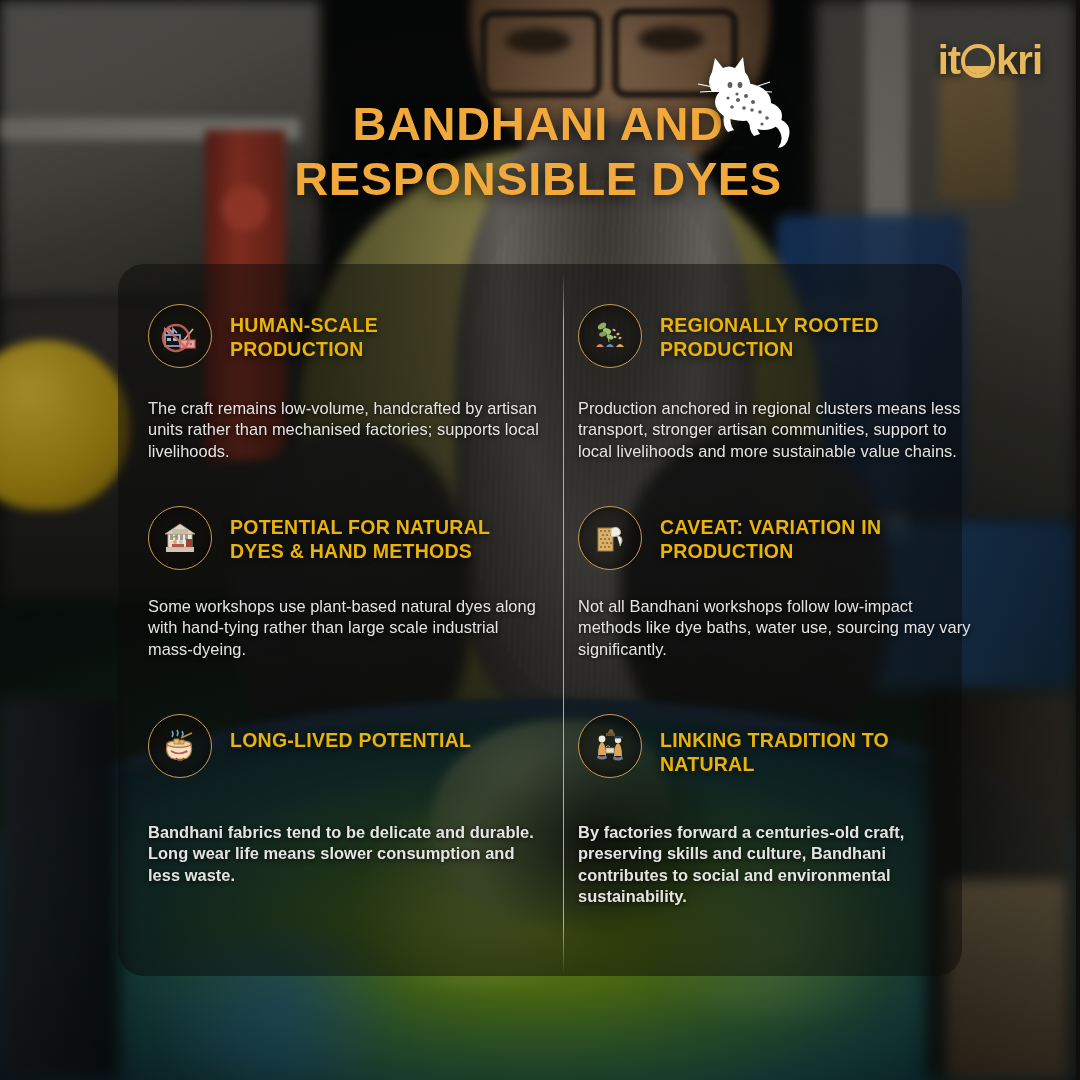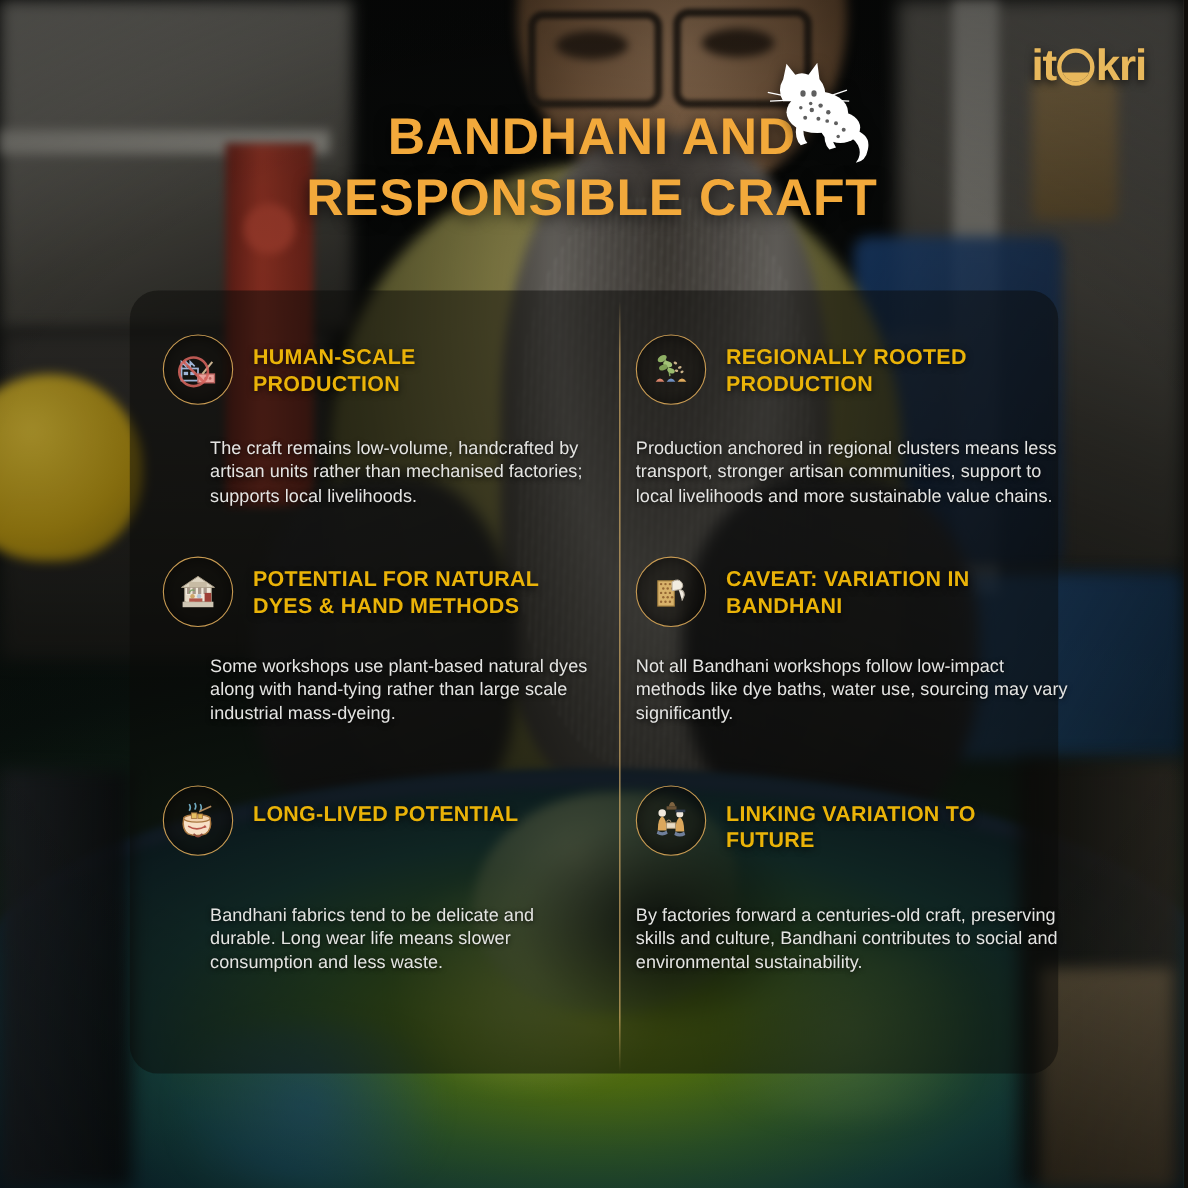--- a/index.html
+++ b/index.html
@@ -197,24 +197,24 @@
     color:#eab308;font-size:19.5px;font-weight:bold;line-height:1.24;
     letter-spacing:.25px;padding-top:9px;
     text-shadow:0 2px 7px rgba(0,0,0,.7);
   }
   .cell.col-r .htxt{max-width:262px;}
   .cell.col-l .htxt{max-width:272px;}
   .body{
     margin-top:26px;color:#E4E4E2;font-size:16.4px;line-height:1.31;
     letter-spacing:.05px;text-shadow:0 1px 5px rgba(0,0,0,.8);
   }
-  .cell.col-l .body{max-width:392px;margin-left:43px;}
+  .cell.col-l .body{max-width:392px;}
   .cell.col-r .body{max-width:404px;}
   .cell.row-3 .head .htxt{padding-top:14px;}
-  .cell.row-3 .body{margin-top:44px;}
+  .cell.row-3 .body{margin-top:44px;font-weight:bold;}
   .cell.row-1 .body{margin-top:30px;}
 </style>
 </head>
 <body>
 
 <div id="stage">
 
   <div class="photo">
     <div class="ph-base"></div>
     <div class="ph-wall"></div>
@@ -255,21 +255,21 @@
 
   <div class="logo">
     <span>it</span>
       <span class="mark"></span>
       <span>kri</span>
   </div>
 
   <div class="title-wrap">
     <h1 class="title">
       <span>BANDHANI AND</span>
-      <span class="l2">RESPONSIBLE CRAFT</span>
+      <span class="l2">RESPONSIBLE DYES</span>
     </h1>
   </div>
 
   <svg class="cat" viewBox="0 0 112 104">
     <g fill="#ffffff">
       <path d="M24 20 L27 6 L35 16 Q41 13 47 16 L55 5 L57 20 Q64 28 62 40 L24 40 Q18 30 24 20 Z"></path>
       <ellipse cx="55" cy="50" rx="28" ry="19"></ellipse>
       <ellipse cx="76" cy="64" rx="18" ry="14"></ellipse>
       <path d="M88 66 Q104 70 101 84 Q99 95 90 96 Q96 88 92 80 Q88 72 80 72 Z"></path>
       <path d="M36 62 Q34 74 40 80 L46 78 Q41 72 43 62 Z"></path>
@@ -397,21 +397,21 @@
                 <circle cx="17" cy="25" r="1.1"></circle>
                 <circle cx="21" cy="25" r="1.1"></circle>
               <circle cx="11" cy="29" r="1.1"></circle>
                 <circle cx="15" cy="29" r="1.1"></circle>
                 <circle cx="19" cy="29" r="1.1"></circle>
             </g>
             <path d="M21 11 q6-4 9 1 q2 4-2 6 l-7 1 Z" fill="#f2ece1" stroke="#bcb3a4" stroke-width=".9"></path>
             <path d="M27 18 q5 0 5 5 l-2 5" stroke="#bcb3a4" stroke-width="1.1" fill="#f2ece1"></path>
           </svg>
         </div>
-        <div class="htxt">CAVEAT: VARIATION IN BANDHANI</div>
+        <div class="htxt">CAVEAT: VARIATION IN PRODUCTION</div>
       </div>
       <div class="body">Not all Bandhani workshops follow low-impact methods like dye baths, water use, sourcing may vary significantly.</div>
     </div>
 
     <div class="cell col-l row-3">
       <div class="head">
         <div class="badge">
           <svg width="42" height="42" viewBox="0 0 42 42">
             <g stroke="#6fa9bf" stroke-width="1.5" fill="none">
               <path d="M13 12 q2-3 0-6"></path>
@@ -443,19 +443,19 @@
             <path d="M9 30 q0-11 4-13 q4 2 4 13 Z" fill="#dba75c"></path>
             <path d="M9 30 q4 3 8 0 l1 3 q-5 3-10 0 Z" fill="#6f7f9b"></path>
             <circle cx="29" cy="15" r="3.2" fill="#f0e8dc"></circle>
             <rect x="25" y="11" width="9" height="2.4" fill="#2f3b4d"></rect>
             <path d="M25 31 q0-11 4-13 q4 2 4 13 Z" fill="#dba75c"></path>
             <path d="M25 31 q4 3 8 0 l1 3 q-5 3-10 0 Z" fill="#6f7f9b"></path>
             <rect x="17" y="23" width="8" height="5" fill="#e8dcc6" stroke="#b09a76" stroke-width=".8"></rect>
             <path d="M17 22 q2-3 4 0" stroke="#b09a76" stroke-width="1" fill="none"></path>
           </svg>
         </div>
-        <div class="htxt">LINKING VARIATION TO FUTURE</div>
+        <div class="htxt">LINKING TRADITION TO NATURAL</div>
       </div>
       <div class="body">By factories forward a centuries-old craft, preserving skills and culture, Bandhani contributes to social and environmental sustainability.</div>
     </div>
 
   </div>
 </div>
 
 </body></html>

